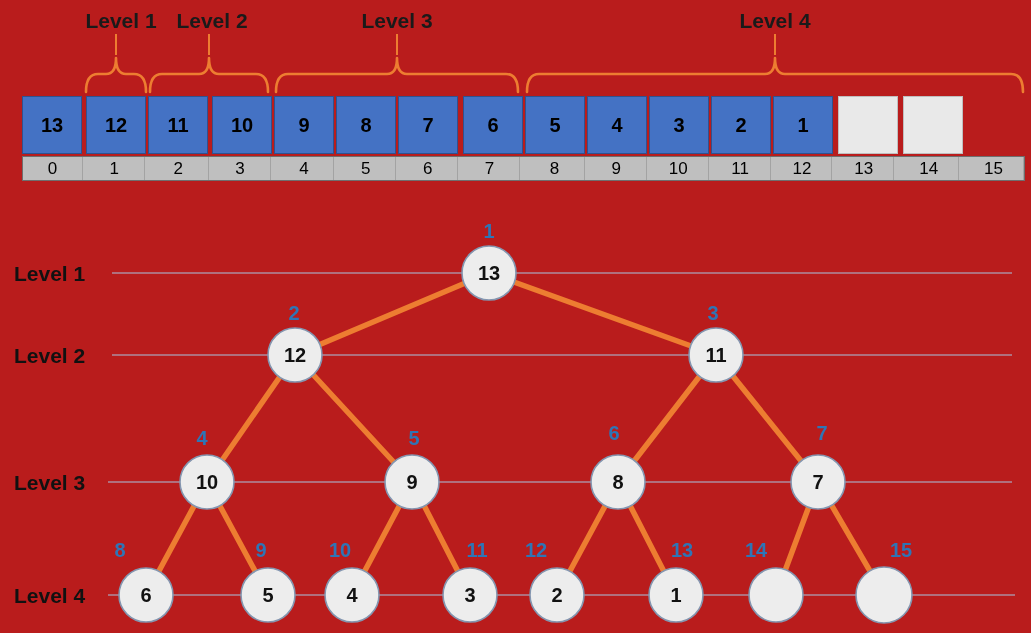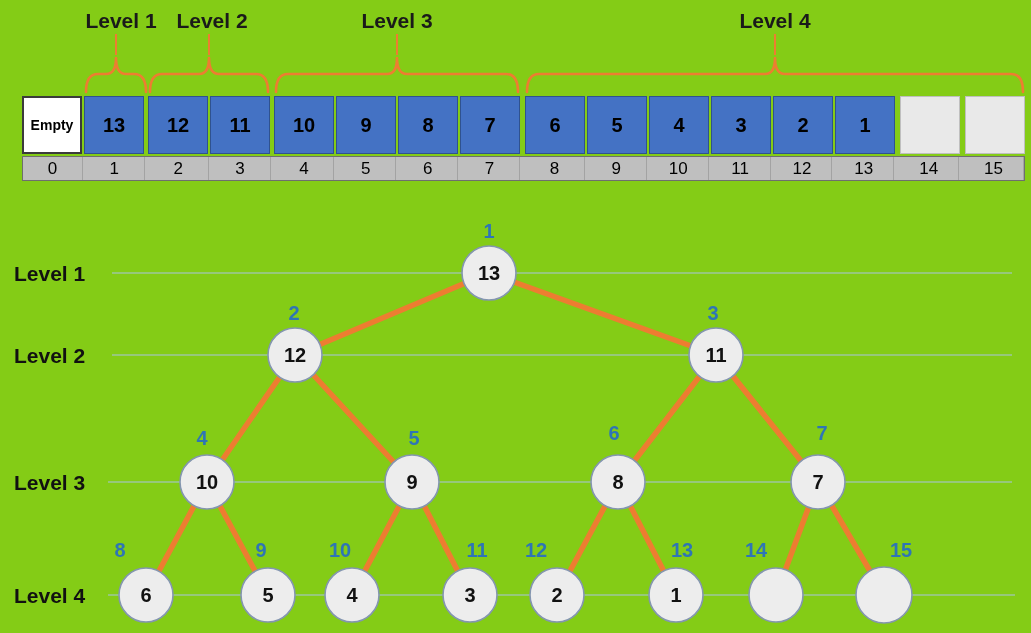--- a/index.html
+++ b/index.html
@@ -1,17 +1,17 @@
 <!DOCTYPE html>
 <html><head>
 <meta charset="utf-8">
 <style>
   html,body{margin:0;padding:0;background:#ffffff;}
   .stage{
-    position:relative;width:1031px;height:633px;background:#84cc16;
+    position:relative;width:1031px;height:633px;background:#b91c1c;
     font-family:"Liberation Sans", sans-serif;overflow:hidden;
   }
   svg.layer{position:absolute;left:0;top:0;}
   text{font-family:"Liberation Sans", sans-serif;}
   text.blabel{font-size:21px;font-weight:bold;fill:#1a1a1a;text-anchor:middle;}
   text.lvl{font-size:21px;font-weight:bold;fill:#111111;}
   text.nval{font-size:20px;font-weight:bold;fill:#111111;text-anchor:middle;}
   text.nidx{font-size:20px;font-weight:bold;fill:#2E75B6;text-anchor:middle;}
   .brace{stroke:#ED7D31;stroke-width:2.6;fill:none;stroke-linecap:round;stroke-linejoin:round;}
   .tick{stroke:#ED7D31;stroke-width:2;}
@@ -128,21 +128,20 @@
     <text class="nidx" x="261" y="557">9</text>
     <text class="nidx" x="340" y="557">10</text>
     <text class="nidx" x="477" y="557">11</text>
     <text class="nidx" x="536" y="557">12</text>
     <text class="nidx" x="682" y="557">13</text>
     <text class="nidx" x="756" y="557">14</text>
     <text class="nidx" x="901" y="557">15</text>
   </svg>
 
   <div class="array-row">
-    <div class="cell empty-label gs">Empty</div>
     <div class="cell filled gm">13</div>
     <div class="cell filled gs">12</div>
     <div class="cell filled gm">11</div>
     <div class="cell filled gs">10</div>
     <div class="cell filled gs">9</div>
     <div class="cell filled gs">8</div>
     <div class="cell filled gl">7</div>
     <div class="cell filled gs">6</div>
     <div class="cell filled gs">5</div>
     <div class="cell filled gs">4</div>

